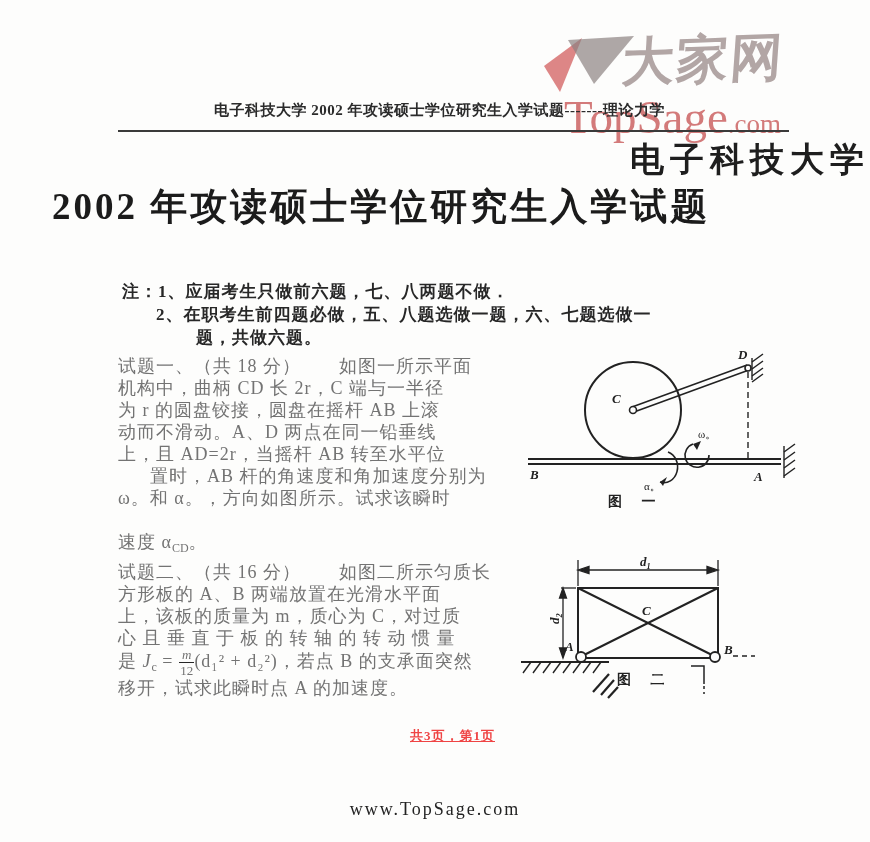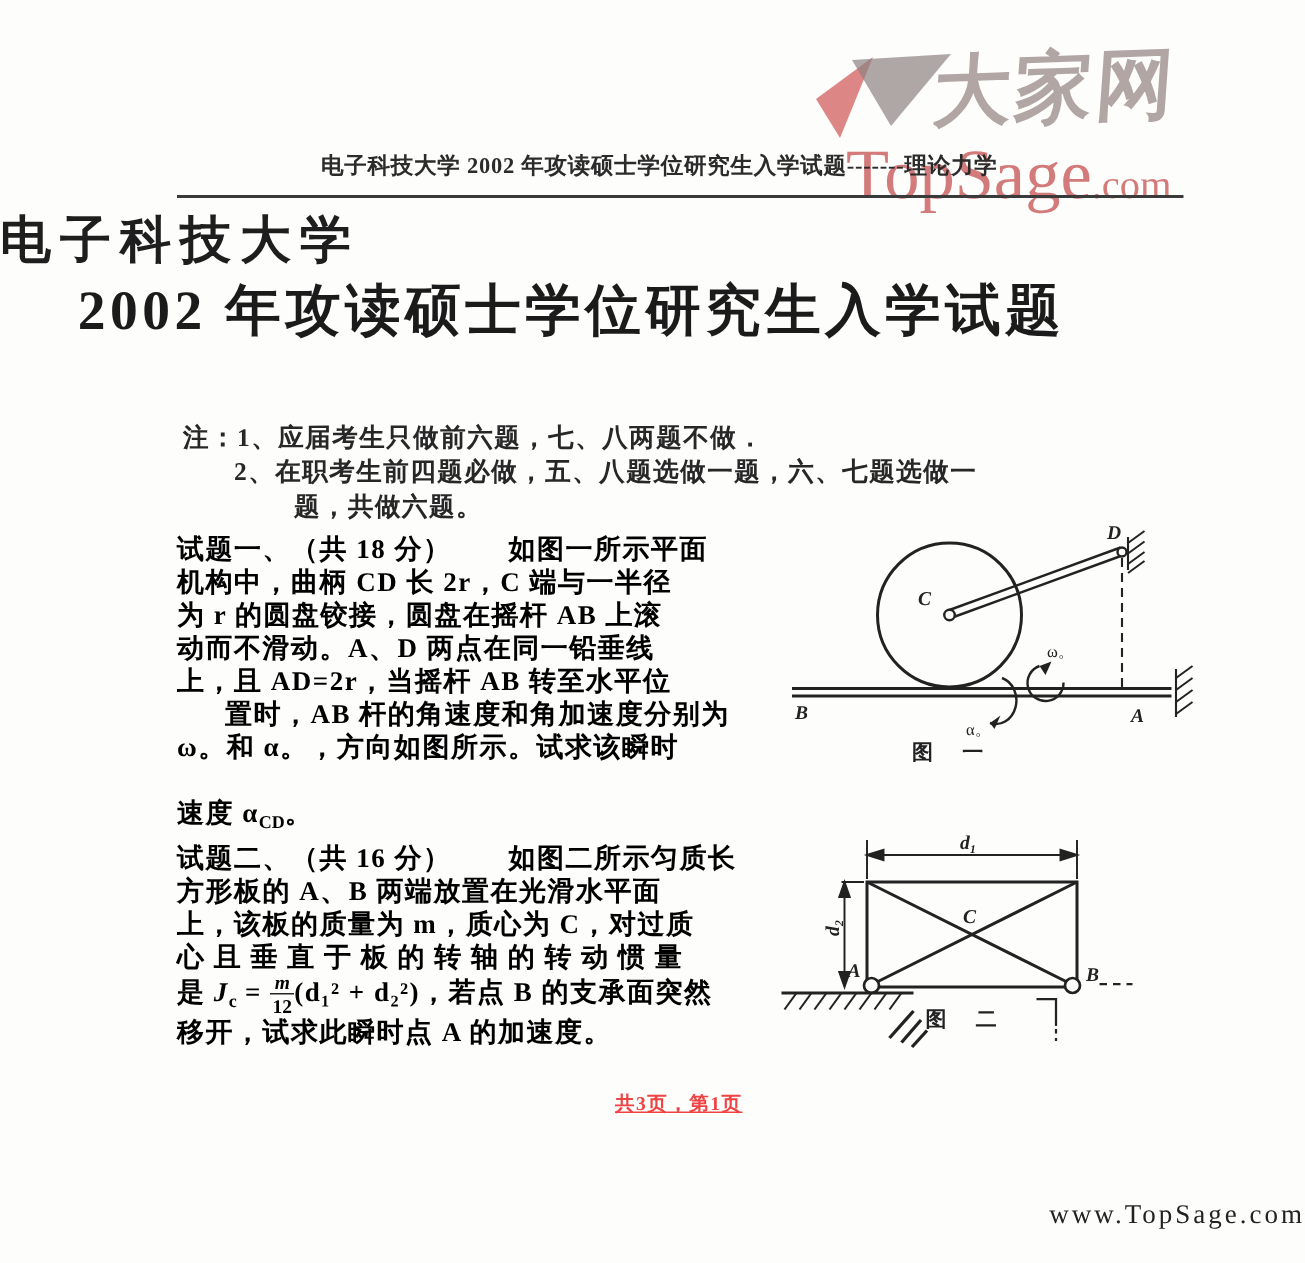--- a/index.html
+++ b/index.html
@@ -32,58 +32,58 @@
     left:214px;top:101px;width:560px;
     font-size:15px;font-weight:bold;letter-spacing:0.5px;
     color:#2b2b2b;white-space:nowrap;
   }
   #rule{
     left:118px;top:130px;width:671px;height:2px;
     background:#3a3a3a;
   }
   
   #title-univ{
-    left:0;top:137px;width:870px;text-align:left;
+    left:0;top:137px;width:870px;text-align:right;
     font-size:34px;font-weight:bold;letter-spacing:6px;color:#1e1e1e;
   }
   #title-exam{
     left:0;top:182px;width:762px;text-align:center;
     font-size:37px;font-weight:bold;letter-spacing:3px;color:#1b1b1b;
   }
   #subject{
     left:122px;top:239px;font-size:27px;font-weight:bold;
     letter-spacing:3px;color:#1e1e1e;
   }
   
   .note{left:122px;font-size:17px;font-weight:bold;letter-spacing:1px;color:#272727;white-space:nowrap;}
   #note-1{top:280px;}
   #note-2{top:303px;left:156px;}
   #note-3{top:326px;left:196px;}
   
   .pline{
     left:118px;width:400px;
-    font-size:18px;font-weight:bold;letter-spacing:1px;
-    color:#000000;white-space:nowrap;
+    font-size:18px;font-weight:normal;letter-spacing:1px;
+    color:#737373;white-space:nowrap;
   }
   .sub{font-size:12px;vertical-align:-4px;letter-spacing:0;}
   .ital{font-style:italic;}
   .frac{display:inline-block;text-align:center;vertical-align:-8px;line-height:1;letter-spacing:0;}
   .frac .num{display:block;font-size:13px;border-bottom:1.5px solid #262626;padding:0 3px 1px;}
   .frac .den{display:block;font-size:13px;padding-top:1px;}
   
   svg text{fill:#222;}
   .figcap{font-size:14px;font-weight:bold;letter-spacing:8px;}
   .flab{font-style:italic;font-weight:bold;font-size:13px;}
   
   #page-info{
     left:410px;top:727px;font-size:13px;font-weight:bold;
     letter-spacing:1px;color:#ef4444;text-decoration:underline;
   }
   #site-url{
-    left:0;top:799px;width:870px;text-align:right;
+    left:0;top:799px;width:870px;text-align:center;
     font-size:18px;letter-spacing:2px;color:#222;
   }
 </style>
 </head>
 <body>
 
 <div id="page">
 
   <svg class="abs" style="left:538px;top:28px;" width="100" height="68" viewBox="0 0 100 68">
     <polygon points="6,38 44,10 22,64" fill="rgba(205,70,70,0.65)"></polygon>

